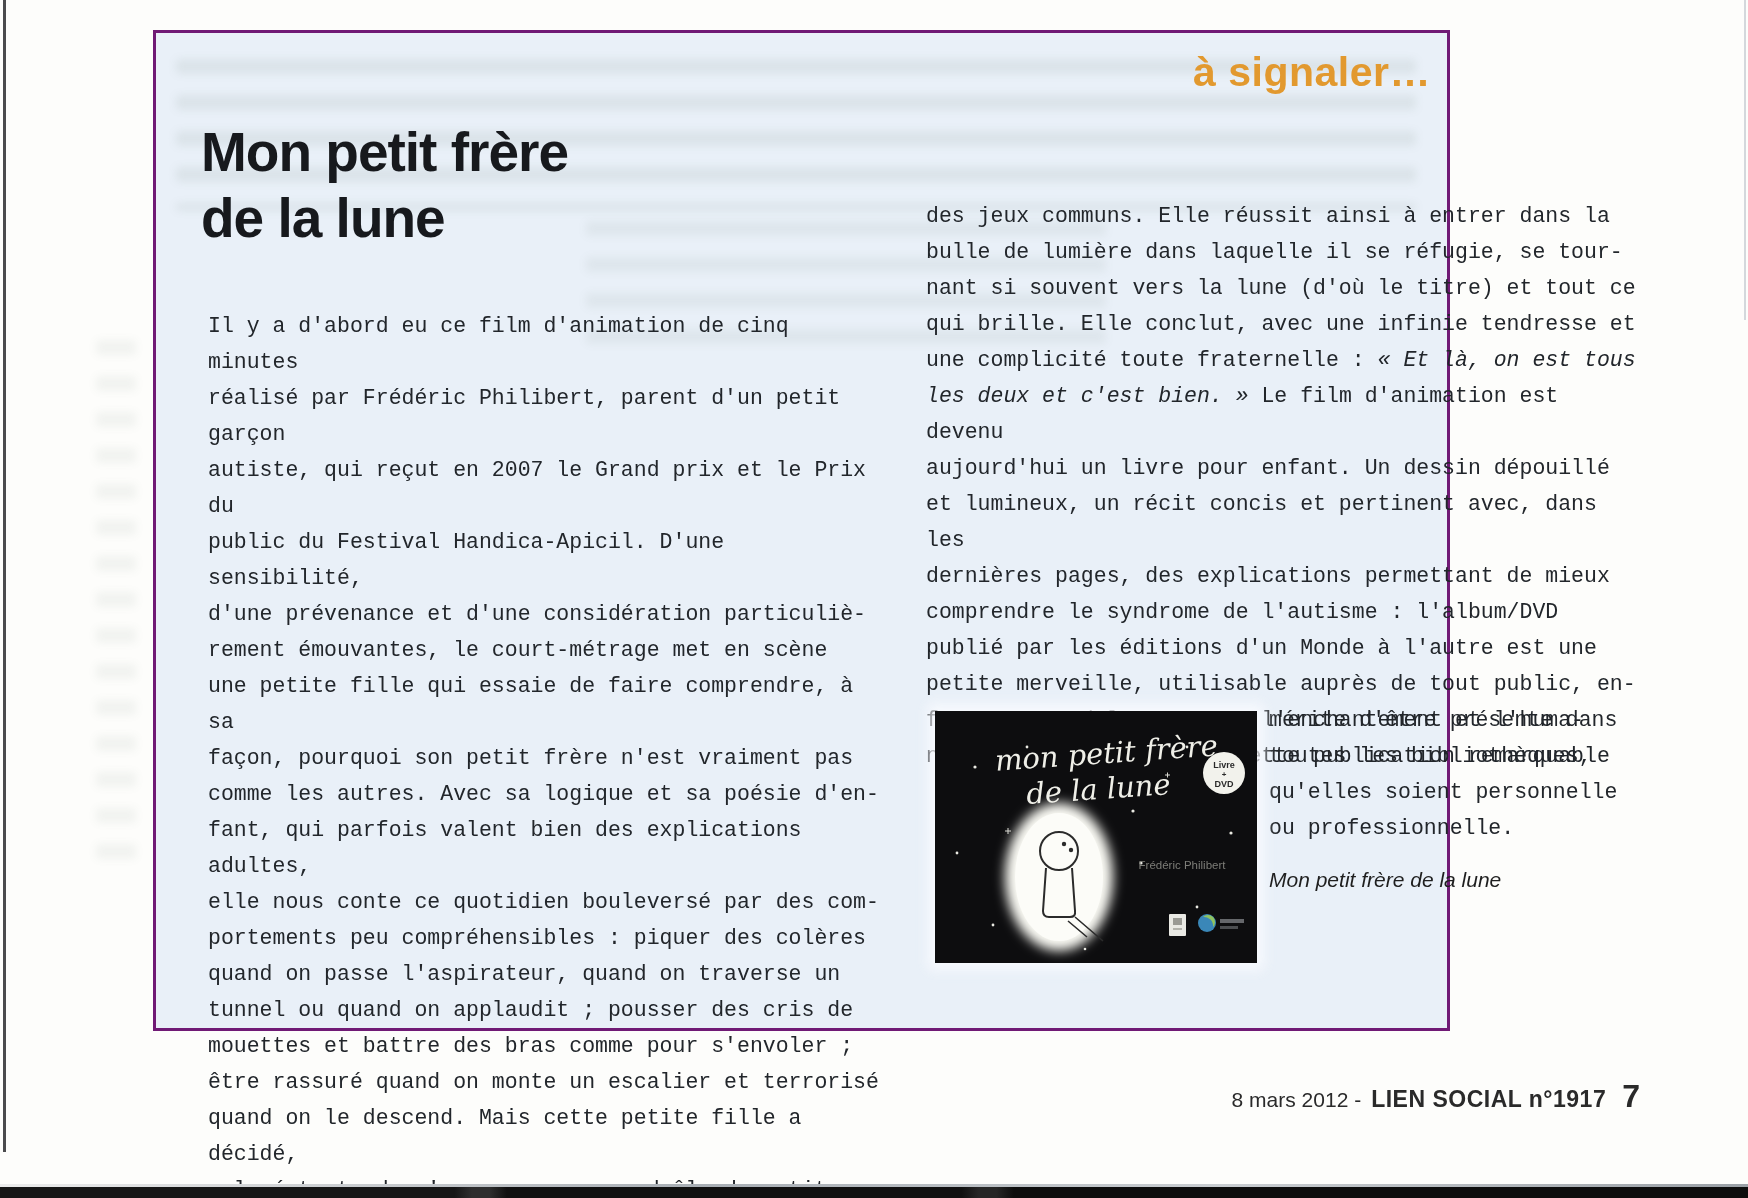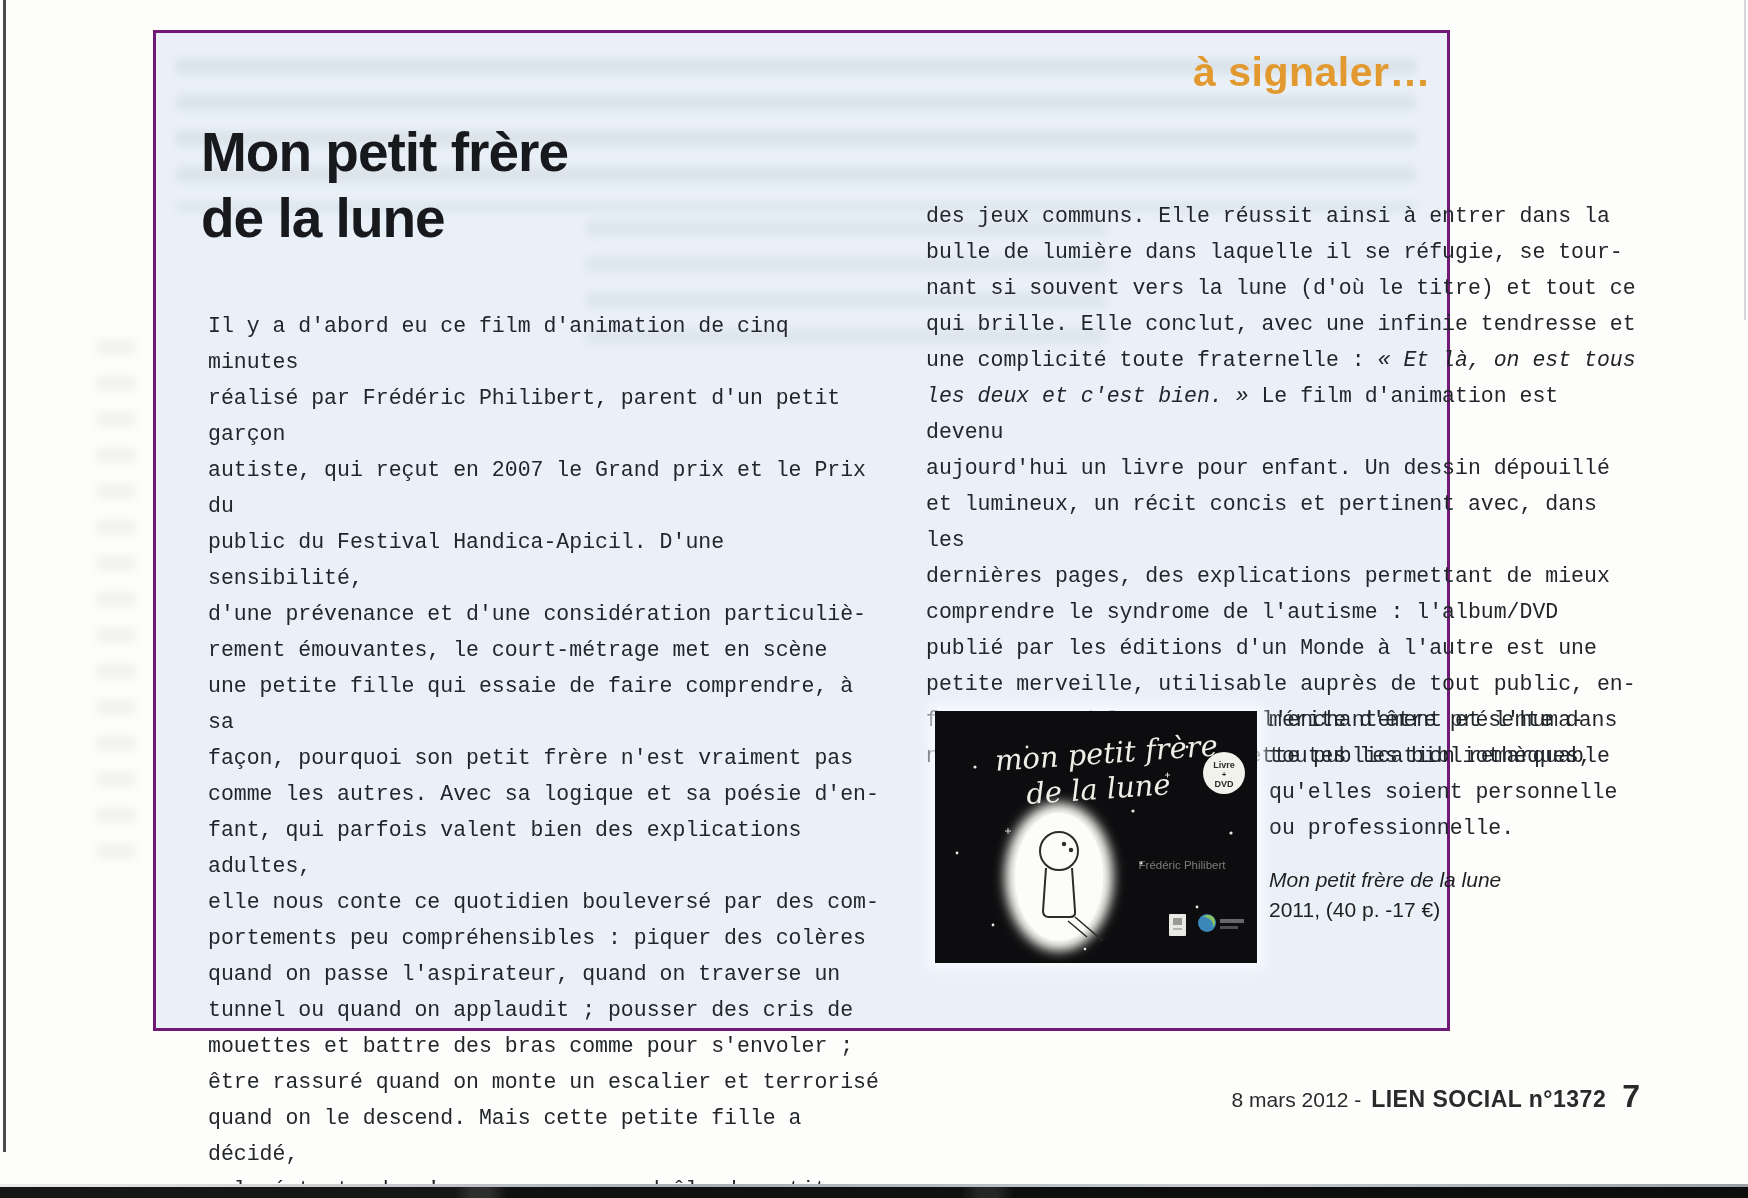--- a/index.html
+++ b/index.html
@@ -194,27 +194,26 @@
           <circle cx="272" cy="212" r="9" fill="#3a87b8"></circle>
           <path d="M 268 206 a 9 9 0 0 1 10 10 a 7 7 0 0 0 -10 -10" fill="#8fc360"></path>
           <rect x="285" y="208" width="24" height="4" fill="#8b8f93" opacity=".7"></rect>
           <rect x="285" y="215" width="18" height="3" fill="#8b8f93" opacity=".5"></rect>
         </g>
       </svg>
     </div>
 
     <div class="reference">
       <div class="ref-title">Mon petit frère de la lune</div>
-      <div>2011, (40 p. -17 €)</div>
     </div>
 
   </div>
 
   <div class="footer">
     <span class="issue">8 mars 2012 -</span>
-    <span class="magazine">LIEN SOCIAL n°1372</span>
+    <span class="magazine">LIEN SOCIAL n°1917</span>
     <span class="pagenum">7</span>
   </div>
 
   <div class="scan-line-bottom"></div>
   <div class="scan-strip-bottom"></div>
 
 </div>
 
 </body></html>

